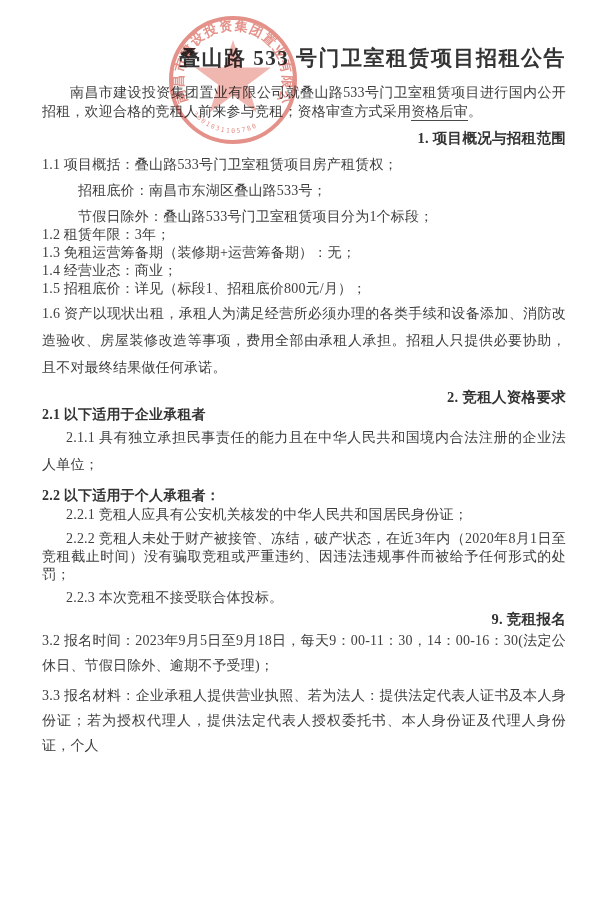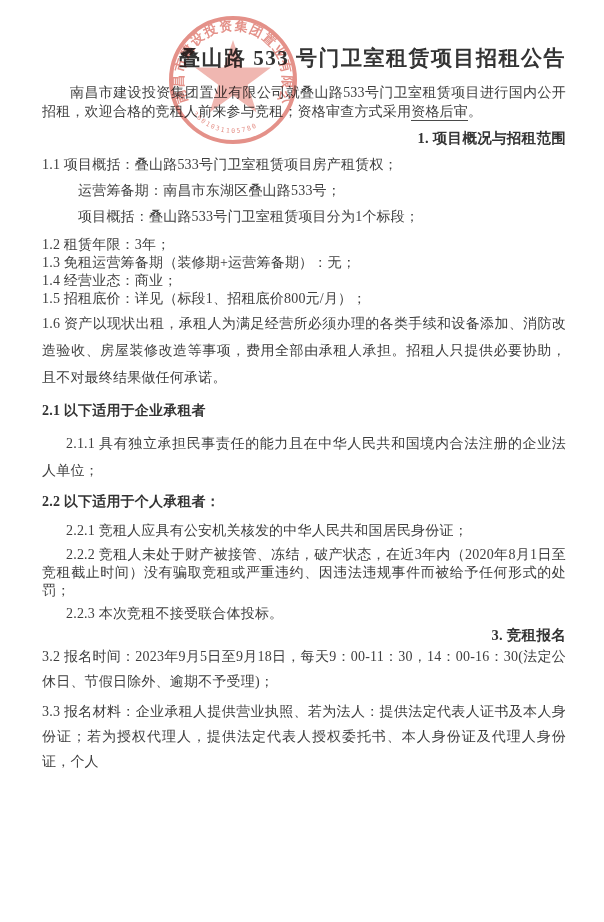--- a/index.html
+++ b/index.html
@@ -24,21 +24,21 @@
   }
   p{margin:0;font-size:14px;text-align:justify;letter-spacing:0.2px;}
   .sec-h{
     margin:0;font-size:14.5px;line-height:16px;font-weight:bold;color:#333333;
     letter-spacing:0.3px;text-align:right;
   }
   .intro{margin-top:11px;line-height:19px;text-indent:28px;}
   .u{border-bottom:1px solid #4a4a4a;padding-bottom:1px;}
   .mt1{margin-top:1px;}.mt2{margin-top:2px;}.mt4{margin-top:4px;}
   .mt5{margin-top:5px;}.mt6{margin-top:6px;}.mt7{margin-top:7px;}
-  .mt8{margin-top:8px;}.mt9{margin-top:9px;}.mt10{margin-top:10px;}.mt12{margin-top:12px;}
+  .mt8{margin-top:8px;}.mt9{margin-top:9px;}.mt10{}.mt12{margin-top:12px;}
   .lh18{line-height:18px;}
   .lh19{line-height:19px;}
   .lh25{line-height:25px;}
   .lh27{line-height:27px;}
   .lh28{line-height:28px;}
   .ind-sub{padding-left:36px;}
   .ti24{text-indent:24px;}
   .bold{font-weight:bold;color:#333333;}
   .tight-group p{line-height:18px;}
   .seal{
@@ -77,38 +77,39 @@
     </text>
   </svg>
 
   <h1 class="doc-title">叠山路 533 号门卫室租赁项目招租公告</h1>
 
   <p class="intro"><span>南昌市建设投资集团置业有限公司就叠山路533号门卫室租赁项目进行国内公开招租，欢迎合格的竞租人前来参与竞租；资格审查方式采用</span><span class="u">资格后审</span><span>。</span></p>
 
   <h2 class="sec-h mt9">1. 项目概况与招租范围</h2>
 
   <p class="mt9 lh19">1.1 项目概括：叠山路533号门卫室租赁项目房产租赁权；</p>
-  <p class="mt7 lh19 ind-sub">运营筹备期：南昌市东湖区叠山路533号；</p>
-  <p class="mt7 lh19 ind-sub">项目概括：叠山路533号门卫室租赁项目分为1个标段；</p>
+  <p class="mt7 lh19 ind-sub">招租底价：南昌市东湖区叠山路533号；</p>
+  <p class="mt7 lh19 ind-sub">节假日除外：叠山路533号门卫室租赁项目分为1个标段；</p>
 
   <div class="tight-group mt10">
     <p>1.2 租赁年限：3年；</p>
     <p>1.3 免租运营筹备期（装修期+运营筹备期）：无；</p>
     <p>1.4 经营业态：商业；</p>
     <p>1.5 招租底价：详见（标段1、招租底价800元/月）；</p>
   </div>
 
   <p class="mt2 lh27">1.6 资产以现状出租，承租人为满足经营所必须办理的各类手续和设备添加、消防改造验收、房屋装修改造等事项，费用全部由承租人承担。招租人只提供必要协助，且不对最终结果做任何承诺。</p>
 
+  <h2 class="sec-h mt8">2. 竞租人资格要求</h2>
 
   <p class="mt10 lh19 bold">2.1 以下适用于企业承租者</p>
   <p class="mt10 lh27 ti24">2.1.1 具有独立承担民事责任的能力且在中华人民共和国境内合法注册的企业法人单位；</p>
   <p class="mt8 lh19 bold">2.2 以下适用于个人承租者：</p>
   <p class="mt10 lh19 ti24">2.2.1 竞租人应具有公安机关核发的中华人民共和国居民身份证；</p>
   <p class="mt6 lh18 ti24">2.2.2 竞租人未处于财产被接管、冻结，破产状态，在近3年内（2020年8月1日至竞租截止时间）没有骗取竞租或严重违约、因违法违规事件而被给予任何形式的处罚；</p>
   <p class="mt4 lh19 ti24">2.2.3 本次竞租不接受联合体投标。</p>
 
-  <h2 class="sec-h mt4">3. 竞租报名</h2>
+  <h2 class="sec-h mt4">9. 竞租报名</h2>
 
   <p class="mt1 lh25">3.2 报名时间：2023年9月5日至9月18日，每天9：00-11：30，14：00-16：30(法定公休日、节假日除外、逾期不予受理)；</p>
   <p class="mt5 lh25">3.3 报名材料：企业承租人提供营业执照、若为法人：提供法定代表人证书及本人身份证；若为授权代理人，提供法定代表人授权委托书、本人身份证及代理人身份证，个人</p>
 
 </div>
 
 </body></html>

